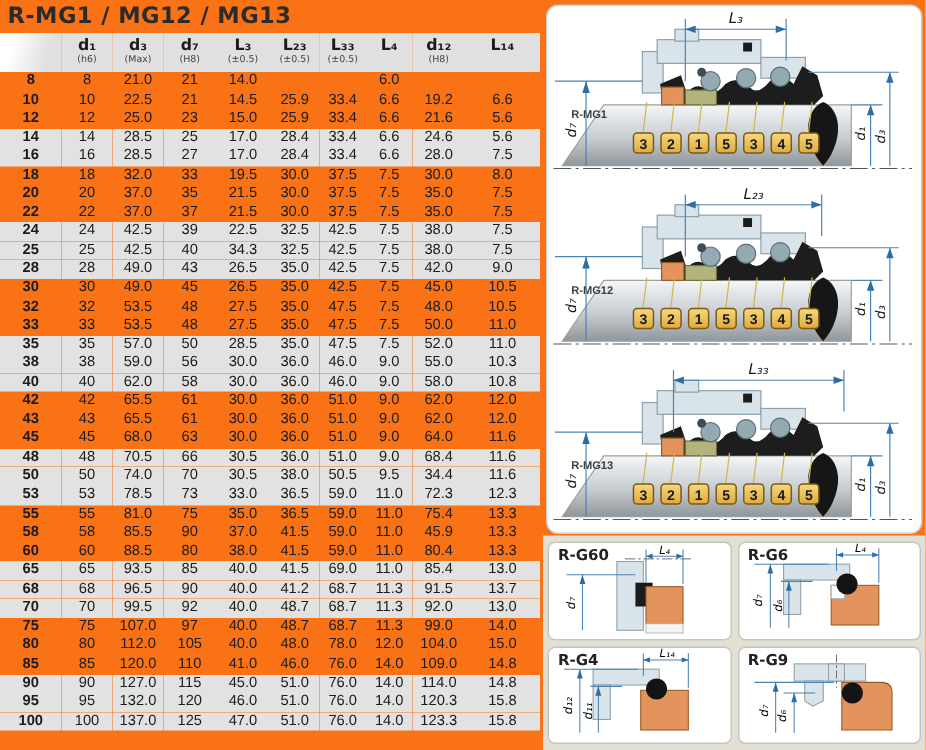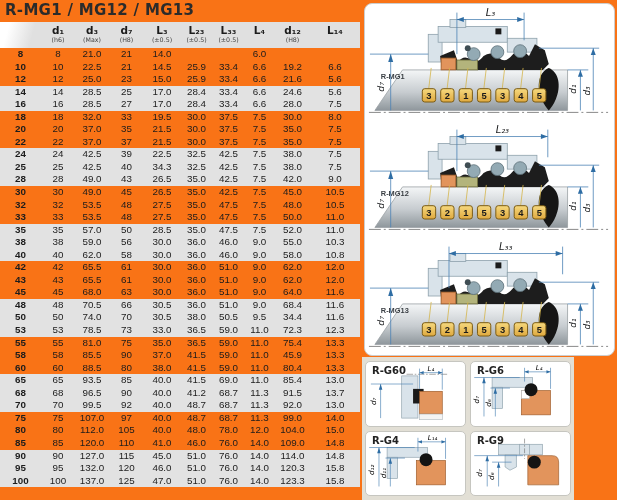--- a/index.html
+++ b/index.html
@@ -14,21 +14,21 @@
   .hs{display:block;font-size:6.3px;font-weight:normal;color:#444;line-height:7px;}
   table.dim td{height:12.55px;padding:0;font-size:9.8px;text-align:center;line-height:12.55px;
                white-space:nowrap;overflow:hidden;}
   tr.stripe td{background:#e2e2e2;}
   td.size{font-weight:bold;}
   .right{position:absolute;left:362px;top:0;width:255px;height:500px;}
   .seal-box{position:absolute;top:3px;left:2px;width:249px;height:351px;background:#fff;
             border:1px solid #cdcdcd;border-radius:8px;overflow:hidden;}
   .seal{width:249px;height:117px;}
   .seal svg{display:block;width:249px;height:117px;}
-  .details{position:absolute;top:357px;left:0;width:212px;height:143px;background:#e2dfd5;
+  .details{position:absolute;top:357px;left:0;width:255px;height:143px;background:#e2dfd5;
            display:grid;grid-template-columns:1fr 1fr;grid-template-rows:1fr 1fr;gap:4px;
            padding:4px 3px;box-sizing:border-box;}
   .dbox{position:relative;background:#fff;border:1px solid #c6c6c0;border-radius:5px;overflow:hidden;}
   .dlabel{position:absolute;top:3px;left:6px;font-size:10px;font-weight:bold;color:#222;z-index:2;
           font-family:"DejaVu Sans",sans-serif;}
   .dbox svg{position:absolute;inset:0;width:100%;height:100%;}
 </style>
 </head>
 <body>
 

